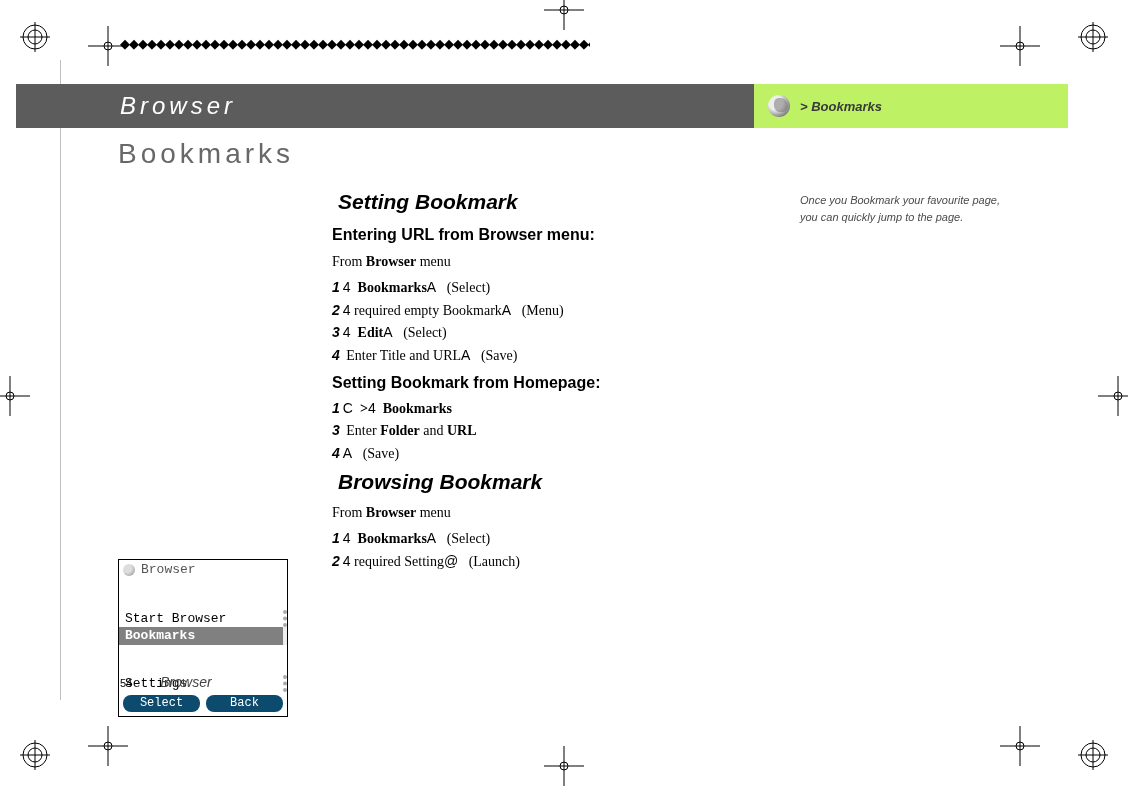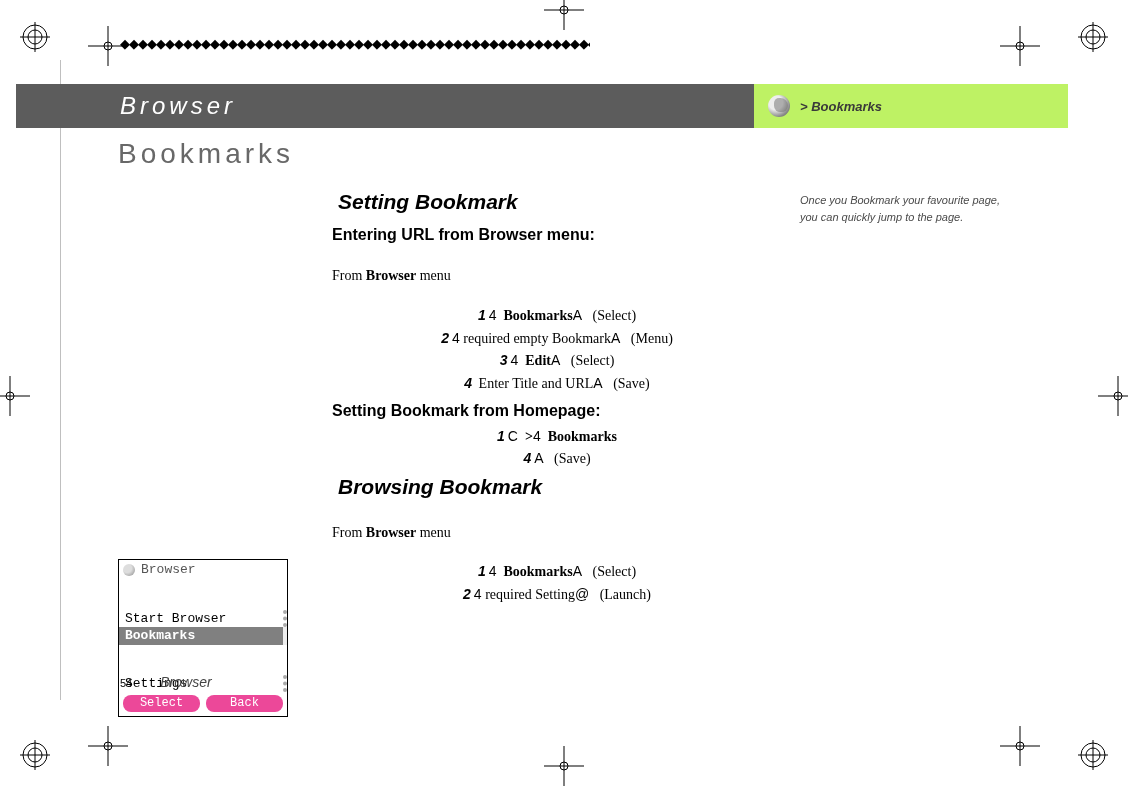--- a/index.html
+++ b/index.html
@@ -151,27 +151,26 @@
     font-size: 21px;
     margin: 0 0 2px 6px;
   }
   .content h3.sub {
     font-family: Arial, Helvetica, sans-serif;
     font-weight: bold;
     font-size: 16px;
     margin: 4px 0 2px 0;
   }
   .content p {
-    margin: 18px 0;
+    margin: 4px 0;
     font-family: Georgia, 'Times New Roman', serif;
   }
   .content .step {
     margin: 1px 0;
     font-family: Georgia, serif;
-    text-align: center;
   }
   .content .step .num {
     font-family: Verdana, sans-serif;
     font-style: italic;
     font-weight: bold;
     font-size: 14px;
     margin-right: 3px;
   }
   .content .sym {
     font-family: Arial, sans-serif;
@@ -227,21 +226,21 @@
     font-weight: bold;
   }
   .phone .ph-soft {
     display: flex;
     gap: 6px;
     padding: 3px 4px 4px 4px;
   }
   .phone .ph-soft span {
     flex:1;
     text-align: center;
-    background: #ec4899;
+    background: #0c4a6e;
     color: #fff;
     border-radius: 8px;
     font-size: 12px;
     padding: 1px 0;
   }
 
   
   .footer {
     position: absolute;
     top: 674px;
@@ -359,20 +358,23 @@
   </p>
   <p class="step">
     <span class="num">4</span><span> Enter Title and URL</span><span class="sym">A</span>&nbsp;&nbsp;&nbsp;<span>(Save)</span>
   </p>
 
   <h3 class="sub">Setting Bookmark from Homepage:</h3>
   <p class="step">
     <span class="num">1</span><span class="sym">C</span>&nbsp;&nbsp;<span class="bold">&gt;</span><span class="sym">4</span>&nbsp;&nbsp;<span class="bold">Bookmarks</span>
   </p>
   <p class="step">
+    <span class="num">3</span><span> Enter </span><span class="bold">Folder</span><span> and </span><span class="bold">URL</span>
+  </p>
+  <p class="step">
     <span class="num">4</span><span class="sym">A</span>&nbsp;&nbsp;&nbsp;<span>(Save)</span>
   </p>
 
   <h2 class="section gap-top">Browsing Bookmark</h2>
   <p>
     <span>From </span><span class="bold">Browser</span><span> menu</span>
   </p>
   <p class="step">
     <span class="num">1</span><span class="sym">4</span>&nbsp;&nbsp;<span class="bold">Bookmarks</span><span class="sym">A</span>&nbsp;&nbsp;&nbsp;<span>(Select)</span>
   </p>

